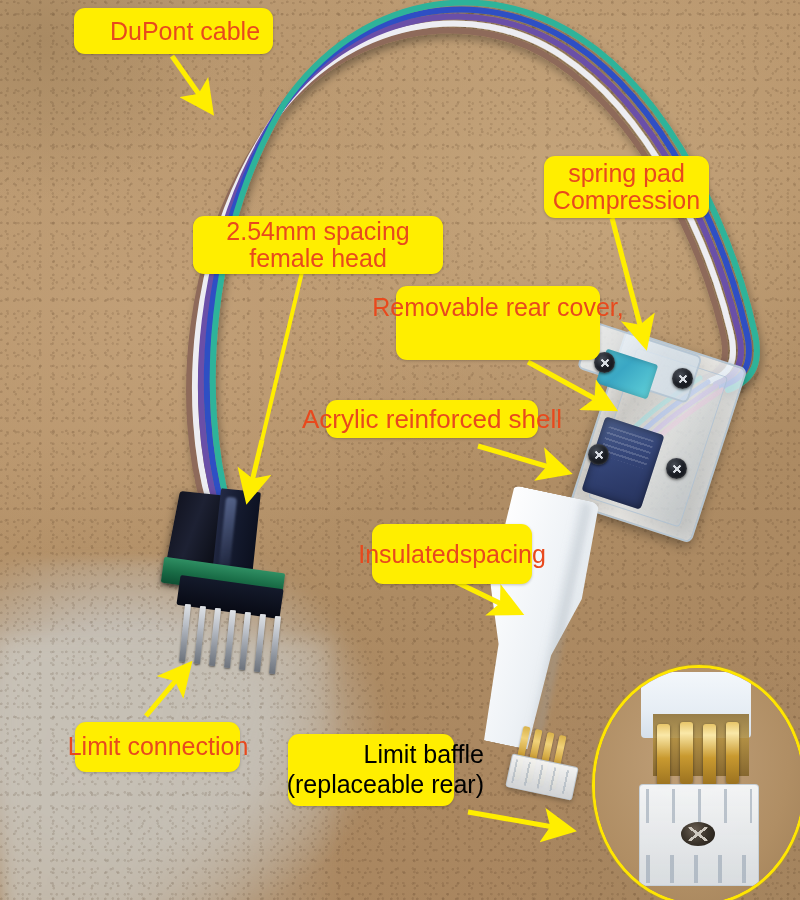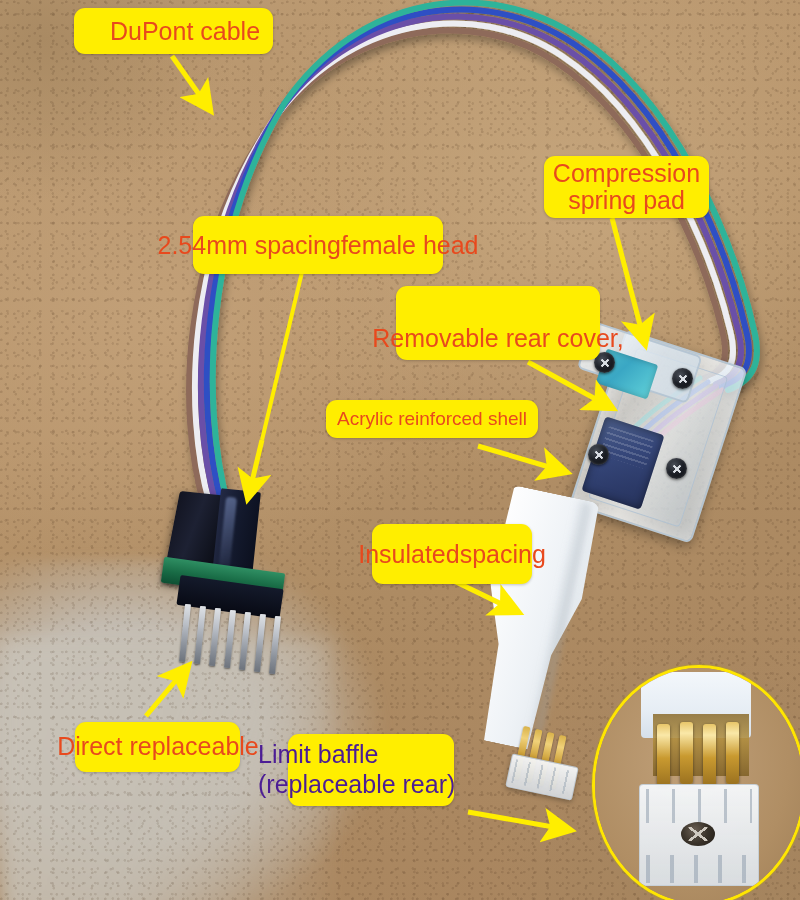--- a/index.html
+++ b/index.html
@@ -253,50 +253,50 @@
       <line x1="262" y1="440" x2="248" y2="498"></line>
     </g>
   </svg>
 
   <div>
 
     <div class="label" style="left:74px;top:8px;width:158px;height:40px;display:flex;align-items:center;justify-content:center;padding-left:32px;">
       <span>DuPont cable</span>
     </div>
 
-    <div class="label" style="left:193px;top:216px;width:232px;height:52px;display:flex;align-items:center;justify-content:center;">
+    <div class="label" style="left:193px;top:216px;width:232px;height:52px;display:flex;flex-direction:column;align-items:center;justify-content:center;">
       <span>2.54mm spacing</span>
       <span>female head</span>
     </div>
 
     <div class="label" style="left:544px;top:156px;width:147px;height:56px;display:flex;flex-direction:column;align-items:center;justify-content:center;">
+      <span>spring pad</span>
       <span>Compression</span>
-      <span>spring pad</span>
     </div>
 
     <div class="label-bg" style="left:396px;top:286px;width:204px;height:74px;"></div>
-    <div style="position:absolute;left:340px;top:292px;width:316px;height:62px;display:flex;flex-direction:column;align-items:center;justify-content:flex-end;color:#e8491d;font-size:25px;line-height:1.25;white-space:pre;">
+    <div style="position:absolute;left:340px;top:292px;width:316px;height:62px;display:flex;flex-direction:column;align-items:center;justify-content:flex-start;color:#e8491d;font-size:25px;line-height:1.25;white-space:pre;">
       <span>Removable rear cover,</span>
     </div>
 
     <div class="label-bg" style="left:326px;top:400px;width:212px;height:38px;"></div>
-    <div style="position:absolute;left:300px;top:400px;width:264px;height:38px;display:flex;align-items:center;justify-content:center;color:#e8491d;font-size:19px;white-space:pre;">
+    <div style="position:absolute;left:300px;top:400px;width:264px;height:38px;display:flex;align-items:center;justify-content:center;color:#e8491d;font-size:26px;white-space:pre;">
       <span>Acrylic reinforced shell</span>
     </div>
 
     <div class="label" style="left:372px;top:524px;width:142px;height:54px;display:flex;flex-direction:row;align-items:center;justify-content:center;">
       <span>Insulated</span>
       <span>spacing</span>
     </div>
 
     <div class="label-bg" style="left:75px;top:722px;width:165px;height:50px;"></div>
     <div style="position:absolute;left:58px;top:720px;width:200px;height:54px;display:flex;flex-direction:column;align-items:center;justify-content:center;color:#e8491d;font-size:25px;line-height:1.1;white-space:pre;">
-      <span>Direct replaceable</span>
+      <span>Limit connection</span>
     </div>
 
     <div class="label-bg" style="left:288px;top:734px;width:166px;height:72px;"></div>
-    <div style="position:absolute;left:258px;top:738px;width:226px;height:62px;display:flex;flex-direction:column;align-items:flex-start;justify-content:center;color:#4c1d95;font-size:25px;line-height:1.2;white-space:pre;">
+    <div style="position:absolute;left:258px;top:738px;width:226px;height:62px;display:flex;flex-direction:column;align-items:flex-end;justify-content:center;color:#000000;font-size:25px;line-height:1.2;white-space:pre;">
       <span>Limit baffle</span>
       <span>(replaceable rear)</span>
     </div>
 
   </div>
 </div>
 
 </body></html>

